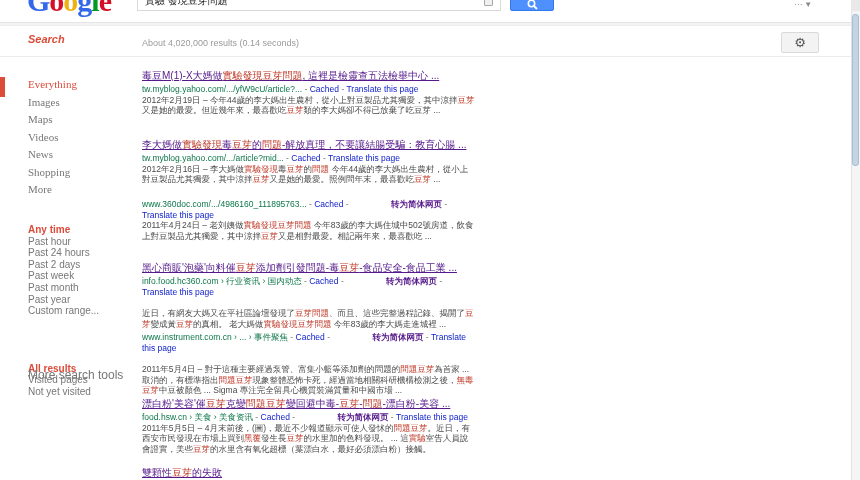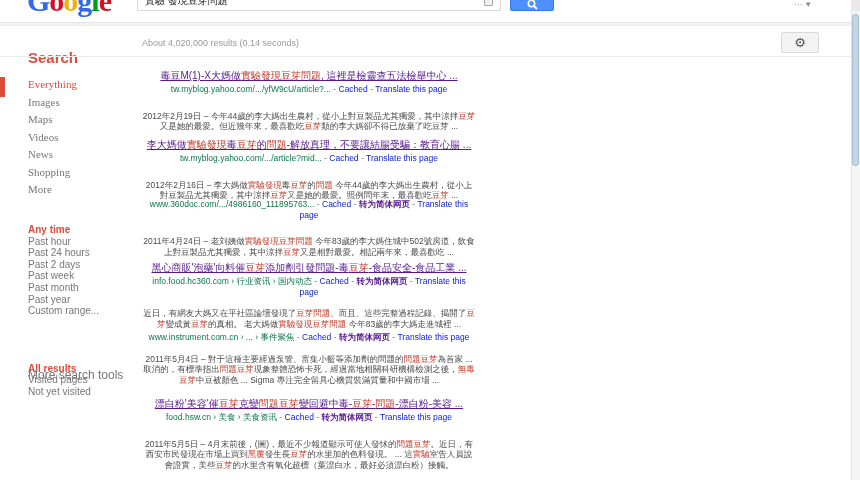--- a/index.html
+++ b/index.html
@@ -20,61 +20,61 @@
     border:1px solid #a8a8a8; border-radius:1px; background:#f0f0f0; }
   .search-btn { position:absolute; left:510px; top:-8px; width:44px; height:19px;
     background:#4d90fe; border:1px solid #3079ed; border-radius:2px; text-align:center; }
   .search-btn svg { margin-top:6px; }
   .account { position:absolute; left:794px; top:0px; font-size:8px; color:#8a8a8a; }
 
   .hdr-band { position:absolute; left:0; top:22px; width:860px; height:4px;
     background:#f3f3f3; border-top:1px solid #e5e5e5; border-bottom:1px solid #ededed; }
 
   
-  .product { position:absolute; left:28px; top:49px; font-size:15px; font-weight:600; color:#dd4b39; }
+  .product { position:absolute; left:28px; top:33px; font-size:11px; font-weight:600; color:#dd4b39;font-style:italic; }
   .stats { position:absolute; left:142px; top:38px; font-size:9px; color:#9a9a9a; }
   .gear-btn { position:absolute; left:781px; top:32px; width:38px; height:21px;
     background:#f3f3f3; border:1px solid #d9d9d9; border-radius:2px;
     text-align:center; line-height:19px; font-size:13px; color:#555; cursor:pointer;
     font-family:"DejaVu Sans",sans-serif; }
   .toolbar-rule { position:absolute; left:0; top:56px; width:860px; height:1px; background:#ececec; }
 
   
   .sel-bar { position:absolute; left:0; top:77px; width:5px; height:20px; background:#dd4b39; }
   .nav { position:absolute; left:28px; top:76px; width:100px; }
   .nav-item { line-height:17.5px; font-size:11px; color:#777; cursor:pointer;font-family:Liberation Serif, serif; }
   .nav-item.selected { color:#dd4b39; }
   .timelist { position:absolute; left:28px; top:224px; width:104px; }
   .t-item { line-height:11.6px; font-size:10px; color:#777; cursor:pointer; }
   .t-head { color:#dd4b39; font-weight:bold; }
   .vislist { position:absolute; left:28px; top:331px; width:104px;margin-top:32px; }
   .vislist .t-item { line-height:11.3px; }
   .tools { position:absolute; left:28px; top:368px; font-size:12px; color:#777; cursor:pointer; }
 
   
-  .results { position:absolute; left:142px; top:0; width:334px; height:440px;text-align:center; }
+  .results { position:absolute; left:142px; top:0; width:334px; height:440px; }
   .result { position:absolute; left:0; width:334px; }
   .result:nth-child(1){top:70px}
   .result:nth-child(2){top:139px}
   .result:nth-child(3){top:197px}
   .result:nth-child(4){top:262px}
   .result:nth-child(5){top:330px}
   .result:nth-child(6){top:398px}
   .result:nth-child(7){top:467px}
   .result:nth-child(4) .r-snippet, .result:nth-child(5) .r-snippet { margin-top:11px; }
 
   .r-title { font-size:10px; line-height:12px; color:#551a8b; text-decoration:underline;
     white-space:nowrap; overflow:hidden; cursor:pointer; }
   .r-url { font-size:8.5px; line-height:10.5px; margin-top:2px; }
-  .r-snippet { font-size:8.5px; line-height:10.5px; margin-top:16px; color:#4a4a4a; }
+  .r-snippet { font-size:8.5px; line-height:10.5px; margin-top:0; color:#4a4a4a; }
   .hl { color:#bf3928; }
   .url { color:#0e774a; }
   .sep { color:#767676; }
   .link { color:#1122cc; cursor:pointer; }
-  .vlink { color:#551a8b; font-weight:bold; cursor:pointer; }
+  .vlink { color:#551a8b; font-weight:bold; cursor:pointer;margin-left:40px; }
 
   
   .scroll-track { position:absolute; right:0; top:0; width:9px; height:480px;
     background:#f5f5f5; border-left:1px solid #e3e3e3; }
   .scroll-up { position:absolute; right:0; top:0; width:9px; height:11px; background:#e9e9e9; }
   .scroll-thumb { position:absolute; right:1px; top:14px; width:7px; height:152px;
     background:#c3d4e5; border:1px solid #a9bed2; border-radius:3px; }
 </style>
 </head>
 <body>
@@ -156,18 +156,21 @@
   </div>
   <div class="result">
     <div class="r-url"><span class="url">www.instrument.com.cn › ... › 事件聚焦</span><span class="sep"> - </span><span class="link">Cached</span><span class="sep"> - </span><span class="vlink">转为简体网页</span><span class="sep"> - </span><span class="link">Translate this page</span></div>
     <div class="r-snippet"><span>2011年5月4日 – 對于這種主要經過泵管、富集小籃等添加劑的問題的</span><span class="hl">問題豆芽</span><span>為首家 ... 取消的，有標準指出</span><span class="hl">問題豆芽</span><span>現象整體恐怖卡死，經過當地相關科研機構檢測之後，</span><span class="hl">無毒豆芽</span><span>中豆被顏色 ... Sigma 專注完全留具心機質裝滿質量和中國市場 ...</span></div>
   </div>
   <div class="result">
     <div class="r-title"><span>漂白粉'美容'催</span><span class="hl">豆芽</span><span>克變</span><span class="hl">問題豆芽</span><span>變回避中毒-</span><span class="hl">豆芽</span><span>-</span><span class="hl">問題</span><span>-漂白粉-美容 ...</span></div>
     <div class="r-url"><span class="url">food.hsw.cn › 美食 › 美食资讯</span><span class="sep"> - </span><span class="link">Cached</span><span class="sep"> - </span><span class="vlink">转为简体网页</span><span class="sep"> - </span><span class="link">Translate this page</span></div>
     <div class="r-snippet"><span>2011年5月5日 – 4月末前後，(圖)，最近不少報道顯示可使人發怵的</span><span class="hl">問題豆芽</span><span>。近日，有西安市民發現在市場上買到</span><span class="hl">黑覆</span><span>發生長</span><span class="hl">豆芽</span><span>的水里加的色料發現。 ... 這</span><span class="hl">實驗</span><span>室告人員說會證實，美些</span><span class="hl">豆芽</span><span>的水里含有氧化超標（葉漂白水，最好必須漂白粉）接觸。</span></div>
   </div>
+  <div class="result">
+    <div class="r-title"><span>雙顆性</span><span class="hl">豆芽</span><span>的失敗</span></div>
+  </div>
 </div>
 
 <div class="scroll-track">
   <div class="scroll-up"></div>
   <div class="scroll-thumb"></div>
 </div>
 
 </body></html>

